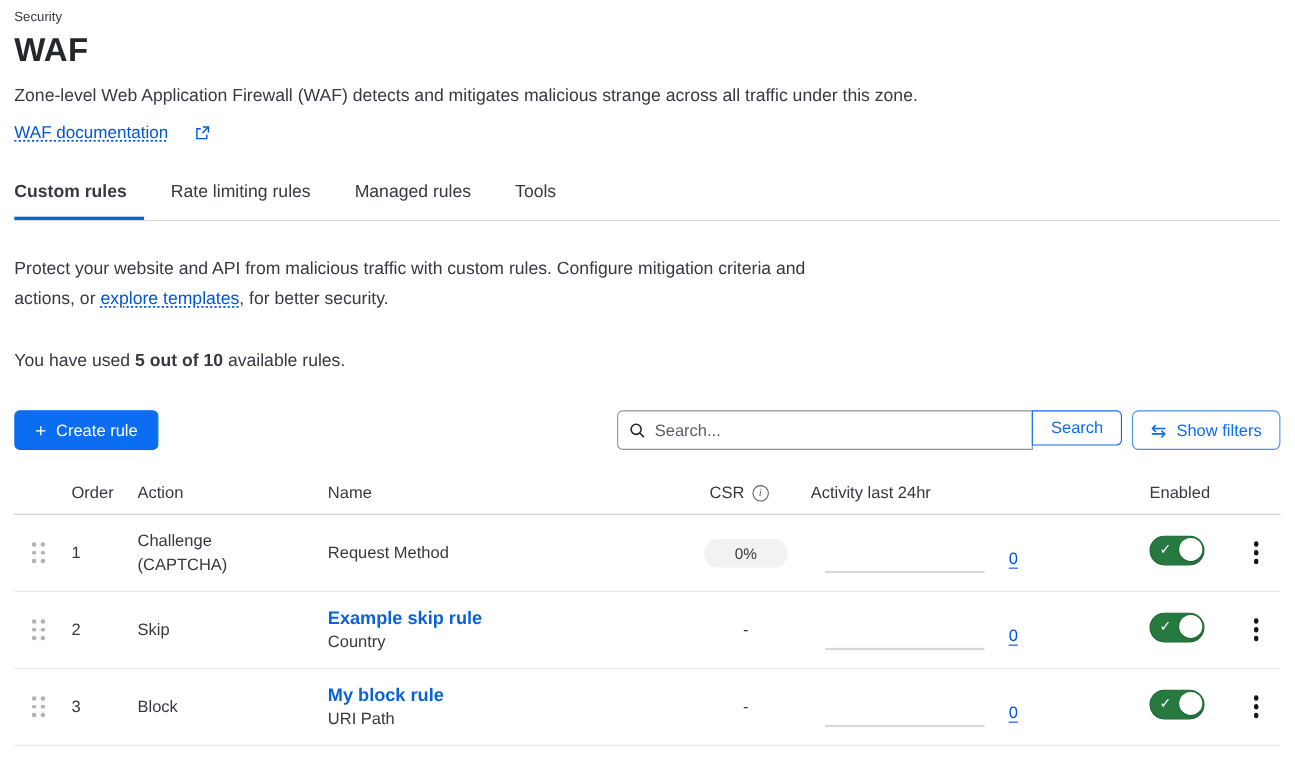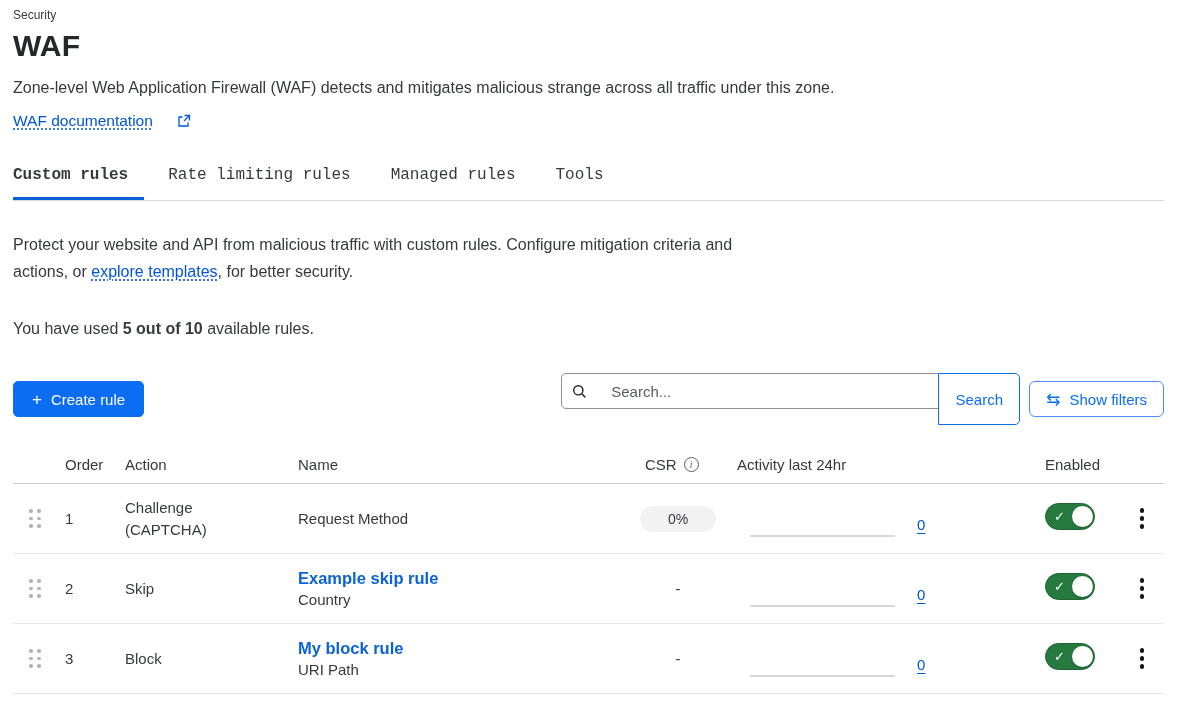--- a/index.html
+++ b/index.html
@@ -17,21 +17,21 @@
   .page-title { font-size: 30px; font-weight: 700; color: #24272b; letter-spacing: 0.2px; margin-bottom: 16px; }
   .page-desc { font-size: 16px; color: #36393f; margin-bottom: 15px; }
   .doc-link-row { margin-bottom: 28px; display: flex; align-items: center; gap: 22px; }
   a.text-link {
     color: #0055dc; font-size: 15.5px; text-decoration: underline;
     text-decoration-style: dotted; text-underline-offset: 3px; cursor: pointer;
   }
   .ext-icon { display: inline-flex; margin-left: 2px; }
 
   
-  .tabs { display: flex; border-bottom: 1px solid #d9d9d9; font-family: Liberation Mono, monospace; }
+  .tabs { display: flex; border-bottom: 1px solid #d9d9d9; }
   .tab {
     font-size: 16px; color: #36393f; padding: 8px 16px 13px 0;
     margin-right: 24px; cursor: pointer; border-bottom: 3px solid transparent;
   }
   .tab.active { font-weight: 700; border-bottom-color: #0b62d8; }
 
   
   .intro { margin-top: 30px; font-size: 16px; line-height: 27px; max-width: 745px; color: #36393f; }
   .intro a.text-link { font-size: 16px; }
   .usage { margin-top: 35px; font-size: 16px; color: #36393f; }
@@ -42,31 +42,31 @@
   .btn-primary {
     display: inline-flex; align-items: center; gap: 9px;
     background: #0b6df2; color: #fff; border: 1px solid #0b6df2;
     font-size: 15px; padding: 0 18px; height: 36px; border-radius: 5px; cursor: pointer;
     font-family: inherit;
   }
   .btn-primary .plus { font-size: 17px; font-weight: 400; line-height: 1; }
   .toolbar-right { margin-left: auto; display: flex; align-items: center; }
   .search-group { display: flex; align-items: stretch; }
   .search-box {
-    display: flex; align-items: center; gap: 24px;
+    display: flex; align-items: center; gap: 8px;
     width: 378px; height: 36px; border: 1px solid #8f9194;
     border-radius: 5px 0 0 5px; padding: 0 10px; background: #fff;
   }
   .search-box input {
     border: none; outline: none; flex: 1; font-size: 15px; color: #36393f;
     font-family: inherit; background: transparent;
   }
   .search-box input::placeholder { color: #595c61; }
   .btn-search {
-    height: 52px; width: 82px; background: #fff; color: #0b6df2;
+    height: 32px; width: 82px; background: #fff; color: #0b6df2;
     border: 1px solid #0b6df2; border-radius: 0 5px 5px 0; margin-left: -1px;
     font-size: 15px; cursor: pointer; font-family: inherit;
   }
   .btn-filters {
     height: 36px; margin-left: 9px; padding: 0 16px;
     background: #fff; color: #0b6df2; border: 1px solid #4a90f4; border-radius: 6px;
     font-size: 15px; cursor: pointer; display: inline-flex; align-items: center; gap: 9px;
     font-family: inherit;
   }
   .filters-glyph { font-size: 17px; line-height: 1; }

